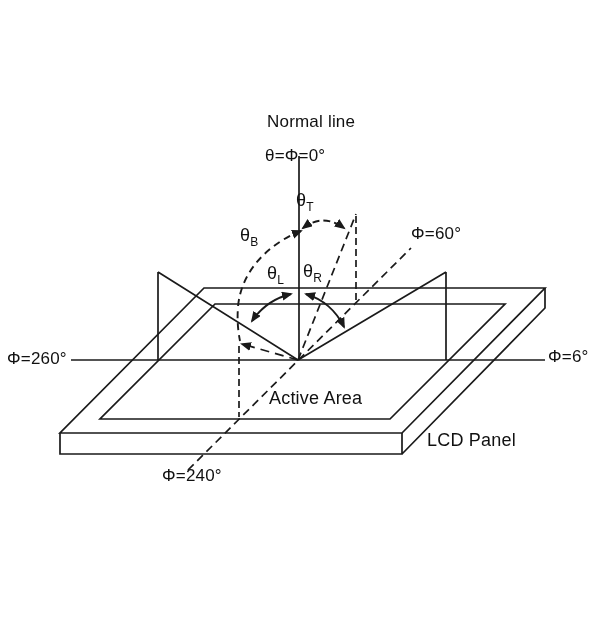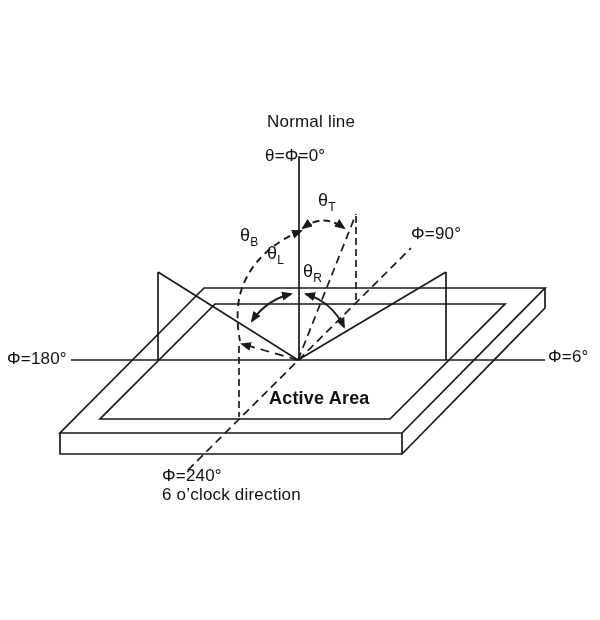--- a/index.html
+++ b/index.html
@@ -19,21 +19,21 @@
   .dashed-fine{stroke-dasharray:7 4;}
   .arcline{stroke-width:1.9px;}
   .lbl{
     position:absolute;
     color:var(--text,#111111);
     font-size:17px;
     line-height:20px;
     white-space:nowrap;
     letter-spacing:0.2px;
   }
-  .lbl.bold{font-weight:bold;font-size:18px;}
+  .lbl.bold{font-weight:normal;font-size:18px;}
   .lbl.theta{font-size:18px;}
   .lbl.theta sub{font-size:12px;line-height:10px;}
 </style>
 </head>
 <body>
 
 <div class="canvas">
 
   <svg width="600" height="620" viewBox="0 0 600 620">
     <defs>
@@ -63,31 +63,31 @@
 
     <path class="stroke dashed-fine arcline" marker-start="url(#arrS)" marker-end="url(#arrE)" d="M303,228 Q323,213 344,228"></path>
     <path class="stroke arcline" stroke-dasharray="7 5" marker-start="url(#arrS)" d="M301,231 C270,243 241,270 238,307 C237,320 238,331 240,341"></path>
     <path class="stroke arcline" marker-start="url(#arrS)" marker-end="url(#arrE)" d="M291,294 A66,66 0 0 0 252,321"></path>
     <path class="stroke arcline" marker-start="url(#arrS)" marker-end="url(#arrE)" d="M306,294 A62,62 0 0 1 344,327"></path>
   </svg>
 
   <div class="lbl" style="left:267px;top:112px">Normal line</div>
   <div class="lbl" style="left:265px;top:146px">θ=Φ=0°</div>
 
-  <div class="lbl theta" style="left:318px;top:190px"><span>θ</span><sub>T</sub></div>
+  <div class="lbl theta" style="left:296px;top:190px"><span>θ</span><sub>T</sub></div>
 
   <div class="lbl theta" style="left:240px;top:225px"><span>θ</span><sub>B</sub></div>
 
-  <div class="lbl theta" style="left:267px;top:243px"><span>θ</span><sub>L</sub></div>
+  <div class="lbl theta" style="left:267px;top:263px"><span>θ</span><sub>L</sub></div>
 
   <div class="lbl theta" style="left:303px;top:261px"><span>θ</span><sub>R</sub></div>
 
-  <div class="lbl" style="left:411px;top:224px">Φ=90°</div>
+  <div class="lbl" style="left:411px;top:224px">Φ=60°</div>
 
-  <div class="lbl" style="left:7px;top:349px">Φ=180°</div>
+  <div class="lbl" style="left:7px;top:349px">Φ=260°</div>
   <div class="lbl" style="left:548px;top:347px">Φ=6°</div>
 
   <div class="lbl bold" style="left:269px;top:388px">Active Area</div>
+  <div class="lbl bold" style="left:427px;top:430px">LCD Panel</div>
 
   <div class="lbl" style="left:162px;top:466px">Φ=240°</div>
-  <div class="lbl" style="left:162px;top:485px">6 o’clock direction</div>
 
 </div>
 
 </body></html>

